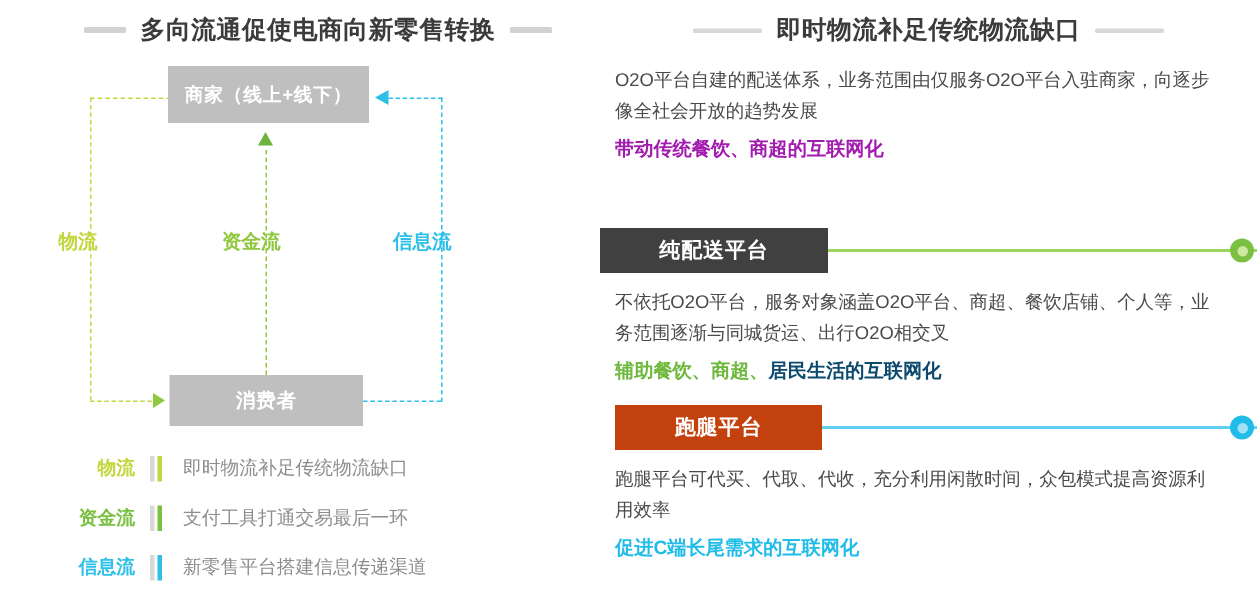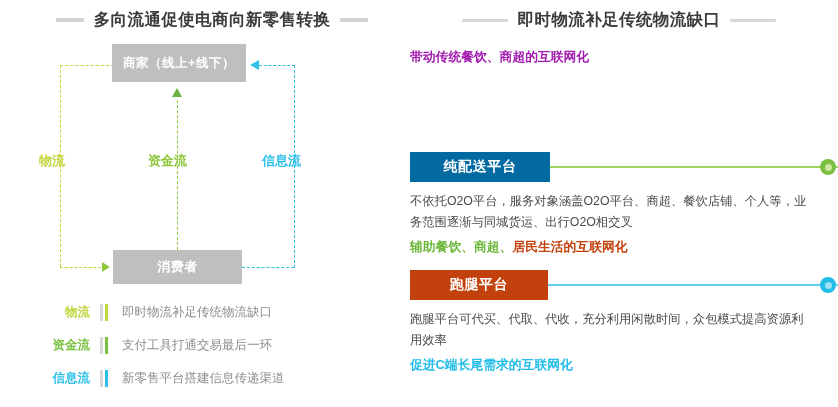--- a/index.html
+++ b/index.html
@@ -132,36 +132,37 @@
   <div class="title-row">
     <span class="title-rule"></span>
     <span class="title-text">即时物流补足传统物流缺口</span>
     <span class="title-rule"></span>
   </div>
 
   <div class="cards">
 
     <div class="card">
       <div class="card-body">
+        <div class="card-text">O2O平台自建的配送体系，业务范围由仅服务O2O平台入驻商家，向逐步像全社会开放的趋势发展</div>
         <div class="card-hl" style="color:#a21caf;">带动传统餐饮、商超的互联网化</div>
       </div>
     </div>
 
     <div class="card">
       <div class="card-head">
-        <span class="card-tag" style="background:#0369a1;margin-left:10px;width:140px;">纯配送平台</span>
+        <span class="card-tag" style="background:#404040;margin-left:0;width:152px;">纯配送平台</span>
         <span class="card-line" style="background:#9ed35e;"></span>
         <span class="card-dot" style="background:#7ac143;">
           <span style="background:#cfe8a0;"></span>
         </span>
       </div>
       <div class="card-body">
         <div class="card-text">不依托O2O平台，服务对象涵盖O2O平台、商超、餐饮店铺、个人等，业务范围逐渐与同城货运、出行O2O相交叉</div>
         <div class="card-hl">
-          <span id="hl2a" style="color:#6fb83e;">辅助餐饮、商超、</span><span id="hl2b" style="color:#c2410c;">居民生活的互联网化</span>
+          <span id="hl2a" style="color:#6fb83e;">辅助餐饮、商超、</span><span id="hl2b" style="color:#0c4a6e;">居民生活的互联网化</span>
         </div>
       </div>
     </div>
 
     <div class="card">
       <div class="card-head">
         <span class="card-tag" style="background:#c2410c;margin-left:10px;width:138px;">跑腿平台</span>
         <span class="card-line" style="background:#5fd0ef;"></span>
         <span class="card-dot" style="background:#22bce8;">
           <span style="background:#9ee3f5;"></span>

